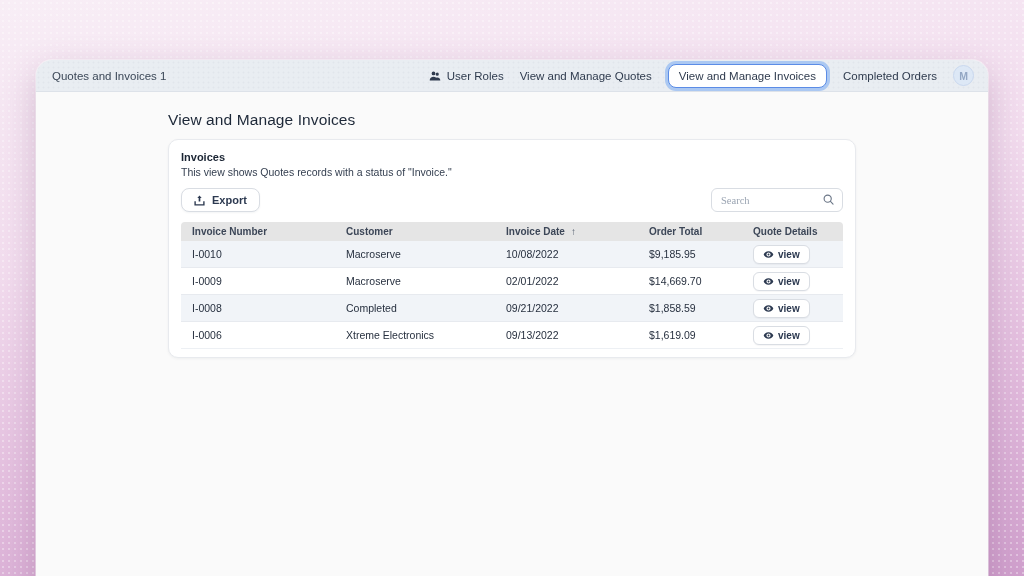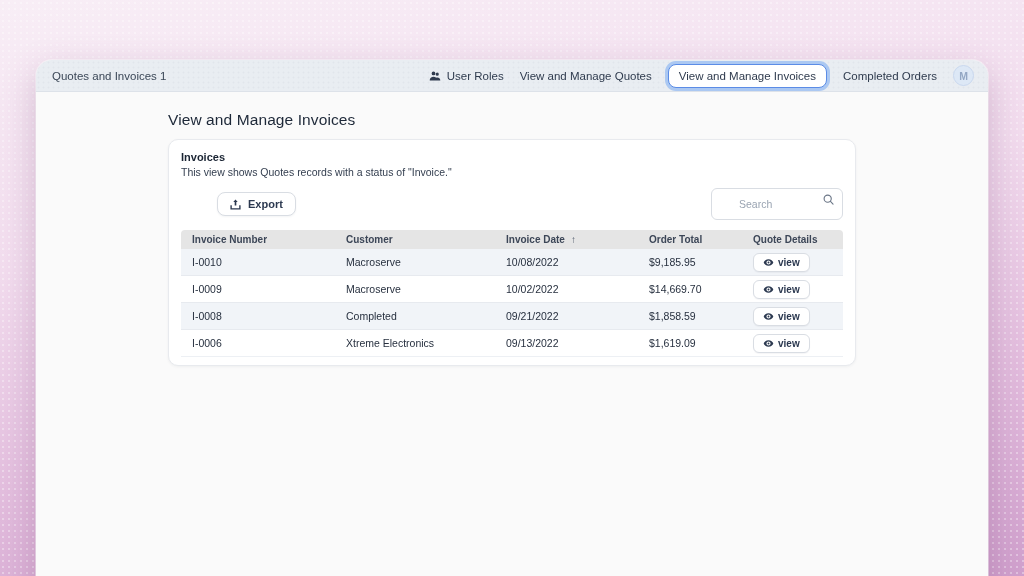--- a/index.html
+++ b/index.html
@@ -47,31 +47,31 @@
   .content { padding:19px 132px 0 132px; }
   .page-title { font-size:15.5px; font-weight:500; color:#1d2838; line-height:18px; letter-spacing:0.1px; }
   .card {
     margin-top:10px; width:688px; background:#fff;
     border:1px solid #e8eaee; border-radius:10px;
     box-shadow:0 1px 3px rgba(25,35,60,0.05);
     padding:11px 12px 8px 12px;
   }
   .card-title { font-size:11px; font-weight:700; color:#1a2433; }
   .card-subtitle { font-size:10.5px; color:#333e4f; margin-top:3px; }
-  .toolbar { margin-top:10px; display:flex; align-items:center; justify-content:space-between;margin-left:36px; }
+  .toolbar { margin-top:10px; display:flex; align-items:center; justify-content:space-between; }
   .export-btn {
     display:inline-flex; align-items:center; gap:7px;
     background:#fff; border:1px solid #d9dde3; border-radius:8px;
     padding:5px 12px; font-family:inherit; font-size:11px; font-weight:600; color:#2c3950;
     box-shadow:0 1px 2px rgba(25,35,60,0.05); cursor:pointer;
   }
   .search-wrap { position:relative; width:132px; }
   .search-wrap input {
-    width:100%; height:32px; border:1px solid #d9dde3; border-radius:6px;
-    background:#fff; padding:0 26px 0 27px; font-family:Liberation Sans, sans-serif; font-size:10.5px; color:#2c3950;
+    width:100%; height:24px; border:1px solid #d9dde3; border-radius:6px;
+    background:#fff; padding:0 26px 0 9px; font-family:Liberation Serif, serif; font-size:10.5px; color:#2c3950;
   }
   .search-wrap input::placeholder { color:#9aa4b2; }
   .search-wrap .icon { position:absolute; right:8px; top:5px; }
   
   .table { margin-top:10px; }
   .trow, .thead {
     display:grid;
     grid-template-columns:154px 160px 143px 104px 1fr;
     align-items:center;
   }
@@ -172,21 +172,21 @@
                   </svg>
                 </span>
               <span>view</span>
             </button>
           </div>
         </div>
 
         <div class="trow">
           <div>I-0009</div>
           <div>Macroserve</div>
-          <div>10/02/2022</div>
+          <div>02/01/2022</div>
           <div>$14,669.70</div>
           <div>
             <button class="view-btn">
               <span class="icon">
                   <svg width="11" height="11" viewBox="0 0 16 16">
                     <path fill="#2c3950" d="M8 3.2C4.6 3.2 1.8 5.7 1 8c.8 2.3 3.6 4.8 7 4.8s6.2-2.5 7-4.8c-.8-2.3-3.6-4.8-7-4.8zm0 7.8a3 3 0 1 1 0-6 3 3 0 0 1 0 6zm0-1.6A1.4 1.4 0 1 0 8 6.6a1.4 1.4 0 0 0 0 2.8z"></path>
                   </svg>
                 </span>
               <span>view</span>
             </button>

